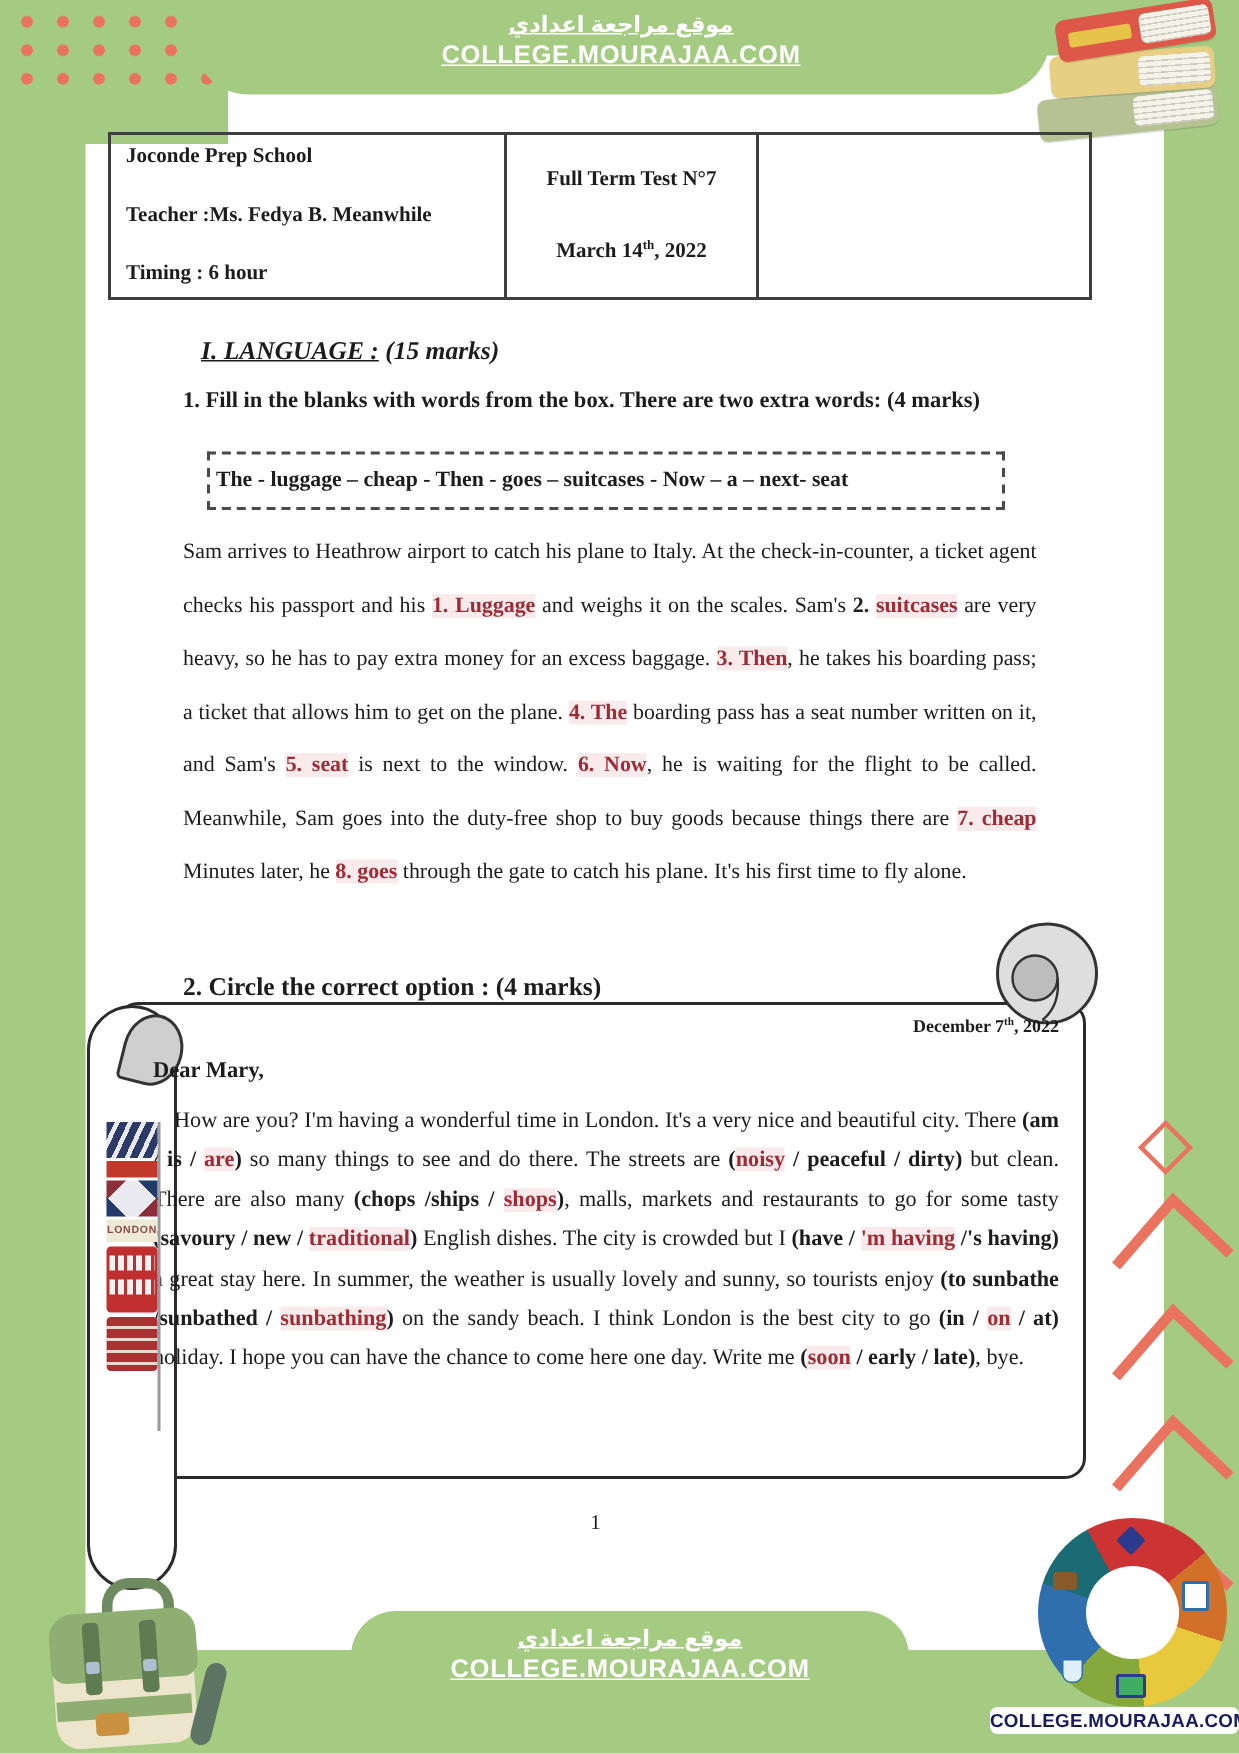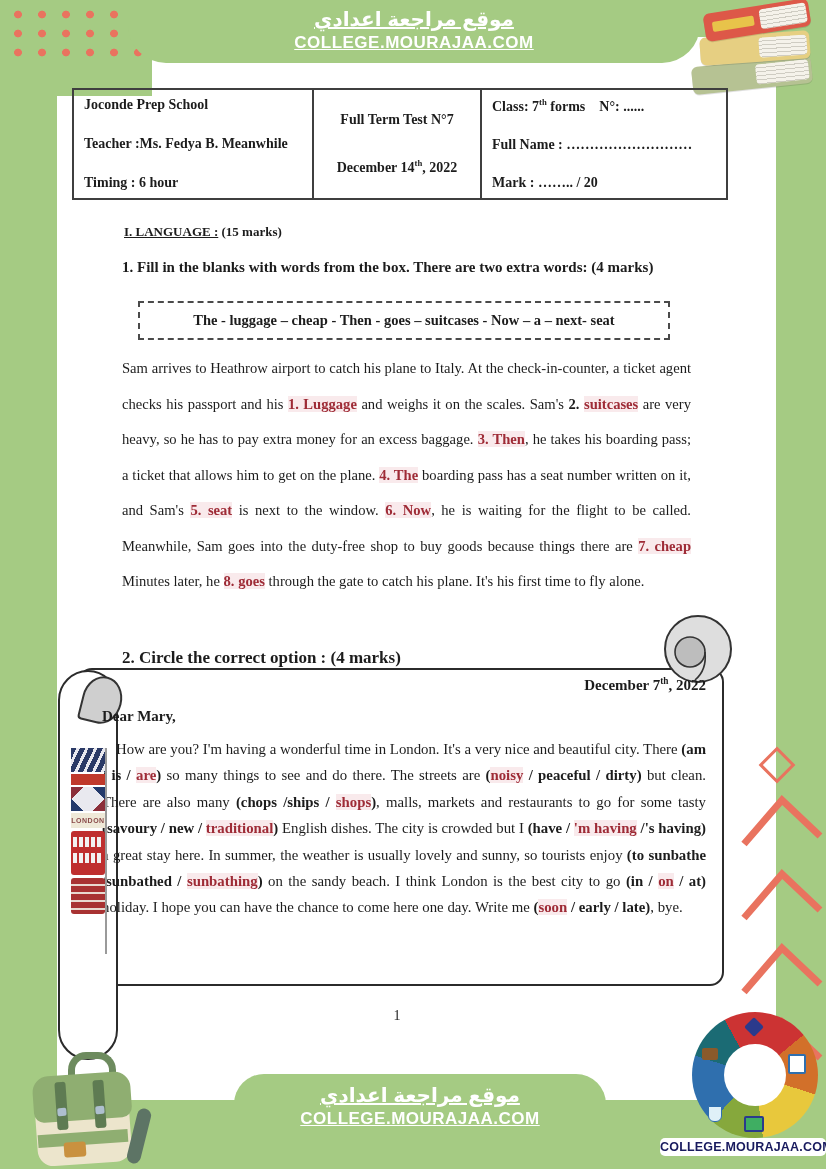--- a/index.html
+++ b/index.html
@@ -16,43 +16,43 @@
   .dots{left:2px;top:2px;width:218px;height:56px;z-index:3;
     background-image:radial-gradient(circle,#e9735f 3.6px,rgba(0,0,0,0) 4.2px);
     background-size:24px 19px;background-position:4px 3px;}
   
   .banner-top{left:128px;top:0;width:572px;height:63px;background:#a5cb83;
     border-radius:0 0 38px 38px;z-index:4;text-align:center;color:#fff;
     font-family:"Liberation Sans","DejaVu Sans",sans-serif;font-weight:bold;padding-top:7px;box-sizing:border-box;}
   .banner-bottom{left:234px;top:1074px;width:372px;height:72px;background:#a5cb83;
     border-radius:30px 30px 0 0;z-index:4;text-align:center;color:#fff;
     font-family:"Liberation Sans","DejaVu Sans",sans-serif;font-weight:bold;padding-top:9px;box-sizing:border-box;}
-  .banner-ar{font-size:20px;text-decoration:underline;letter-spacing:.5px;}
+  .banner-ar{font-size:15px;text-decoration:underline;letter-spacing:.5px;}
   .banner-url{font-size:17px;text-decoration:underline;letter-spacing:.5px;margin-top:2px;}
   
   .books{left:686px;top:3px;width:140px;height:92px;z-index:5;}
   .book{position:absolute;height:28px;border-radius:6px;box-shadow:0 1px 0 rgba(0,0,0,.12);}
   .book .pages{position:absolute;right:3px;top:4px;width:44%;height:20px;border-radius:4px;
     background:repeating-linear-gradient(#f5f2ea 0 3px,#cfccc2 3px 4px);}
   .book-green{left:6px;top:58px;width:120px;background:#b6c293;transform:rotate(-6deg);}
   .book-yellow{left:14px;top:31px;width:110px;background:#e6cf82;transform:rotate(-4deg);}
   .book-red{left:18px;top:3px;width:106px;background:#dd5848;transform:rotate(-9deg);}
   .book-label{position:absolute;left:8px;top:9px;width:42px;height:10px;background:#e8c34a;border-radius:2px;}
   
   .htable{left:72px;top:88px;width:656px;height:112px;display:flex;z-index:5;
     border:2px solid #3f3f3f;box-sizing:border-box;font-weight:bold;font-size:14px;}
   .hcell{box-sizing:border-box;padding:7px 10px;display:flex;flex-direction:column;justify-content:space-between;}
-  .hc1{width:240px;border-right:2px solid #3f3f3f;}
+  .hc1{width:264px;border-right:2px solid #3f3f3f;}
   .hc2{width:168px;border-right:2px solid #3f3f3f;text-align:center;justify-content:space-around;}
   .hc3{flex:1;}
   
-  .heading{left:124px;top:224px;font-weight:bold;font-size:13px;z-index:5;}
+  .heading{left:134px;top:224px;font-weight:bold;font-size:17px;z-index:5;font-style:italic;}
   .q1prompt{left:122px;top:257px;width:572px;font-weight:bold;font-size:15px;line-height:21px;z-index:5;}
   .wordbox{left:138px;top:301px;width:532px;border:2px dashed #4a4a4a;z-index:5;
-    text-align:center;font-weight:bold;font-size:14.5px;padding:9px 4px;box-sizing:border-box;}
+    text-align:left;font-weight:bold;font-size:14.5px;padding:9px 4px;box-sizing:border-box;}
   .passage{left:122px;top:351px;width:569px;font-size:14.6px;line-height:35.5px;
     text-align:justify;z-index:5;}
   .q2prompt{left:122px;top:648px;font-weight:bold;font-size:17px;z-index:5;}
   
   .curl{left:660px;top:612px;z-index:7;}
   .lframe{left:78px;top:668px;width:646px;height:318px;background:#fff;
     border:2.5px solid #2b2b2b;border-radius:14px;z-index:6;box-sizing:border-box;}
   .roll{left:58px;top:670px;width:60px;height:390px;background:#fff;
     border:2.5px solid #2b2b2b;border-radius:30px;z-index:8;box-sizing:border-box;}
   .rollcurl{left:82px;top:676px;width:36px;height:44px;background:#cfcfcf;border:2px solid #333;
@@ -67,21 +67,21 @@
   .ld-label{height:15px;margin-top:2px;background:#efe9d8;color:#8a4a4a;
     font-family:"Liberation Sans",sans-serif;font-size:7px;font-weight:bold;
     text-align:center;line-height:15px;letter-spacing:.5px;}
   .ld-bus{height:44px;margin-top:3px;background:#bf2f2f;border-radius:3px;position:relative;}
   .ld-bus .win{position:absolute;left:2px;right:2px;top:6px;height:10px;
     background:repeating-linear-gradient(90deg,#f2f2f2 0 4px,#bf2f2f 4px 6px);}
   .ld-bus .win2{top:22px;}
   .ld-front{height:36px;margin-top:3px;background:#a83232;border-radius:3px;
     background-image:repeating-linear-gradient(#a83232 0 6px,#e8d9d0 6px 8px);}
   .lcontent{left:102px;top:676px;width:604px;z-index:9;font-size:14.8px;}
-  .ldate{text-align:right;font-weight:bold;font-size:15px;}
+  .ldate{text-align:right;font-weight:bold;font-size:12px;}
   .lsal{font-weight:bold;margin-top:14px;font-size:15px;}
   .lbody{margin-top:11px;line-height:26.4px;text-align:justify;text-indent:14px;}
   .lsig{font-weight:bold;margin-top:8px;font-size:15px;}
   
   .pagenum{left:57px;top:1008px;width:680px;text-align:center;font-size:14px;z-index:5;}
   
   .chevrons{left:738px;top:752px;width:88px;height:330px;z-index:5;}
   .diamond{position:absolute;left:26px;top:0;width:20px;height:20px;border:3px solid #e9735f;
     transform:rotate(45deg);}
   .chev{position:absolute;left:0;width:88px;height:64px;}
@@ -140,26 +140,21 @@
 </div>
 
 <div class="abs htable">
   <div class="hcell hc1">
     <div>Joconde Prep  School</div>
     <div>Teacher :Ms. Fedya B. Meanwhile</div>
     <div>Timing : 6 hour</div>
   </div>
   <div class="hcell hc2">
     <div>Full Term Test N°7</div>
-    <div><span>December 14</span><span class="s-sup">th</span><span>, 2022</span></div>
-  </div>
-  <div class="hcell hc3">
-    <div><span>Class: 7</span><span class="s-sup">th</span><span> forms&nbsp;&nbsp;&nbsp;&nbsp;N°: ......</span></div>
-    <div>Full Name : ………………………</div>
-    <div>Mark : …….. / 20</div>
+    <div><span>March 14</span><span class="s-sup">th</span><span>, 2022</span></div>
   </div>
 </div>
 
 <div class="abs heading"><span class="s-u">I. LANGUAGE :</span><span> (15 marks)</span></div>
 <div class="abs q1prompt">1. Fill in the blanks with words from the box. There are two extra words: (4 marks)</div>
 <div class="abs wordbox">The - luggage – cheap - Then - goes – suitcases - Now – a – next- seat</div>
 <div class="abs passage"><span>Sam arrives to Heathrow airport to catch his plane to Italy. At the check-in-counter, a ticket agent checks his passport and his </span><span class="s-red">1. Luggage</span><span> and weighs it on the scales. Sam's </span><span class="s-b">2. </span><span class="s-red">suitcases</span><span> are very heavy, so he has to pay extra money for an excess baggage. </span><span class="s-red">3. Then</span><span>, he takes his boarding pass; a ticket that allows him to get on the plane. </span><span class="s-red">4. The</span><span> boarding pass has a seat number written on it, and Sam's </span><span class="s-red">5. seat</span><span> is next to the window. </span><span class="s-red">6. Now</span><span>, he is waiting for the flight to be called. Meanwhile, Sam goes into the duty-free shop to buy goods because things there are </span><span class="s-red">7. cheap</span><span> Minutes later, he </span><span class="s-red">8. goes</span><span> through the gate to catch his plane. It's his first time to fly alone.</span></div>
 <div class="abs q2prompt">2. Circle the correct option : (4 marks)</div>
 
 <svg class="abs curl" width="74" height="76">

